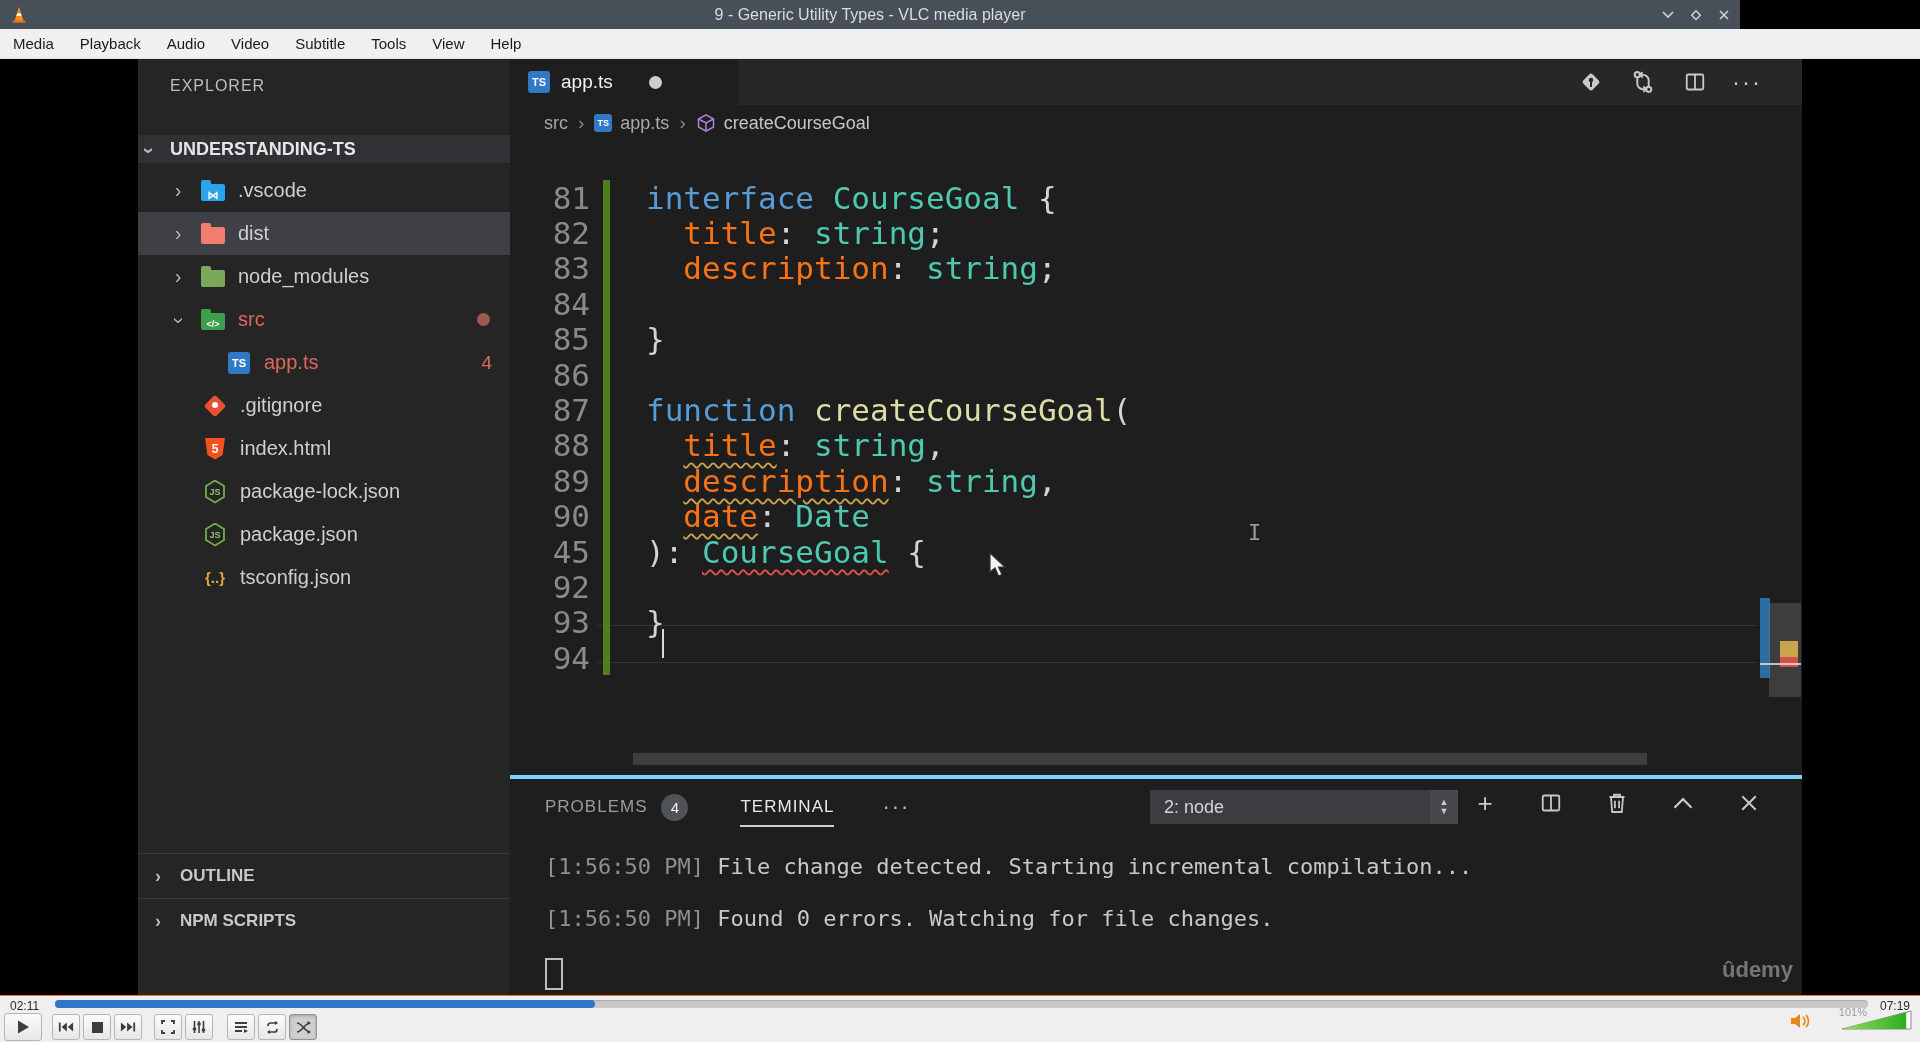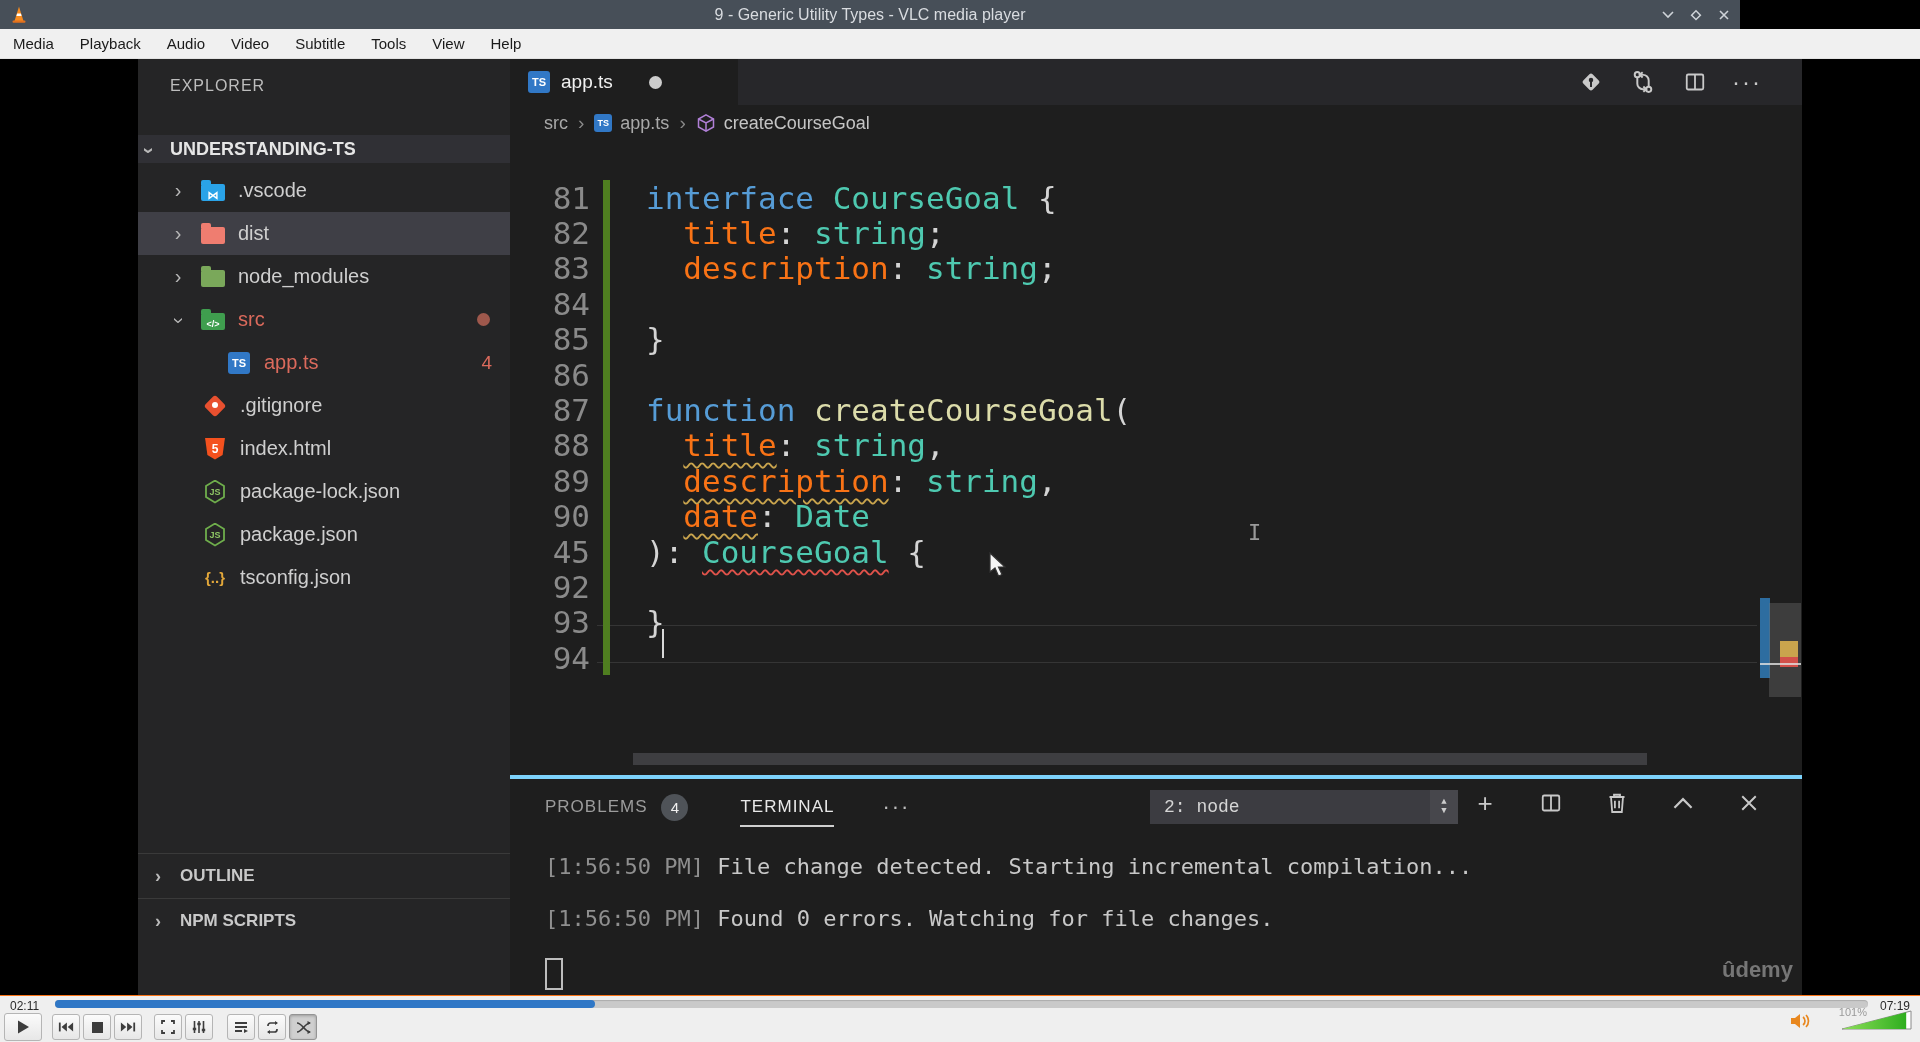--- a/index.html
+++ b/index.html
@@ -98,21 +98,21 @@
   .panel{position:absolute;left:0;top:716px;width:1292px;height:274px;background:#1e1e1e;border-top:4px solid #7dd3fc;box-sizing:border-box;}
   .panel-head{position:absolute;left:0;top:0;width:1292px;height:56px;display:flex;align-items:center;}
   .ptab{display:flex;align-items:center;font-size:17px;letter-spacing:1px;}
   .ptab .lbl{color:#9c9c9c;}
   .ptab.active .lbl{color:#e8e8e8;}
   .pbadge{margin-left:14px;width:27px;height:27px;border-radius:50%;background:#4f5358;color:#f0f0f0;
           font-size:15px;display:flex;align-items:center;justify-content:center;letter-spacing:0;}
   .ptab.active{position:relative;}
   .ptab.active::after{content:"";position:absolute;left:0;right:0;bottom:-10px;height:2px;background:#cfcfcf;}
   .pmore{color:#bdbdbd;font-size:22px;letter-spacing:2px;margin-left:48px;}
-  .psel{position:absolute;left:640px;top:11px;width:308px;height:34px;background:#3c3c41;display:flex;align-items:center;font-family:Liberation Mono, monospace;}
+  .psel{position:absolute;left:640px;top:11px;width:308px;height:34px;background:#3c3c41;display:flex;align-items:center;}
   .psel .val{color:#d5d5d5;font-size:18px;margin-left:14px;}
   .psel .arrows{margin-left:auto;width:28px;height:100%;background:#47474c;display:flex;flex-direction:column;
                 align-items:center;justify-content:center;color:#cccccc;font-size:9px;line-height:9px;}
   .picons{position:absolute;right:40px;top:11px;display:flex;gap:40px;align-items:center;color:#c8c8c8;}
   .picon{width:26px;height:26px;display:flex;align-items:center;justify-content:center;font-size:26px;}
   .term{position:absolute;left:35px;top:75px;font-family:"DejaVu Sans Mono",monospace;font-size:22px;}
   .term-line{margin-bottom:27px;white-space:pre;color:#c8c8c8;}
   .term-time{color:#8f8f8f;}
   .term-caret{width:14px;height:28px;border:2px solid #bdbdbd;margin-top:6px;}
 

